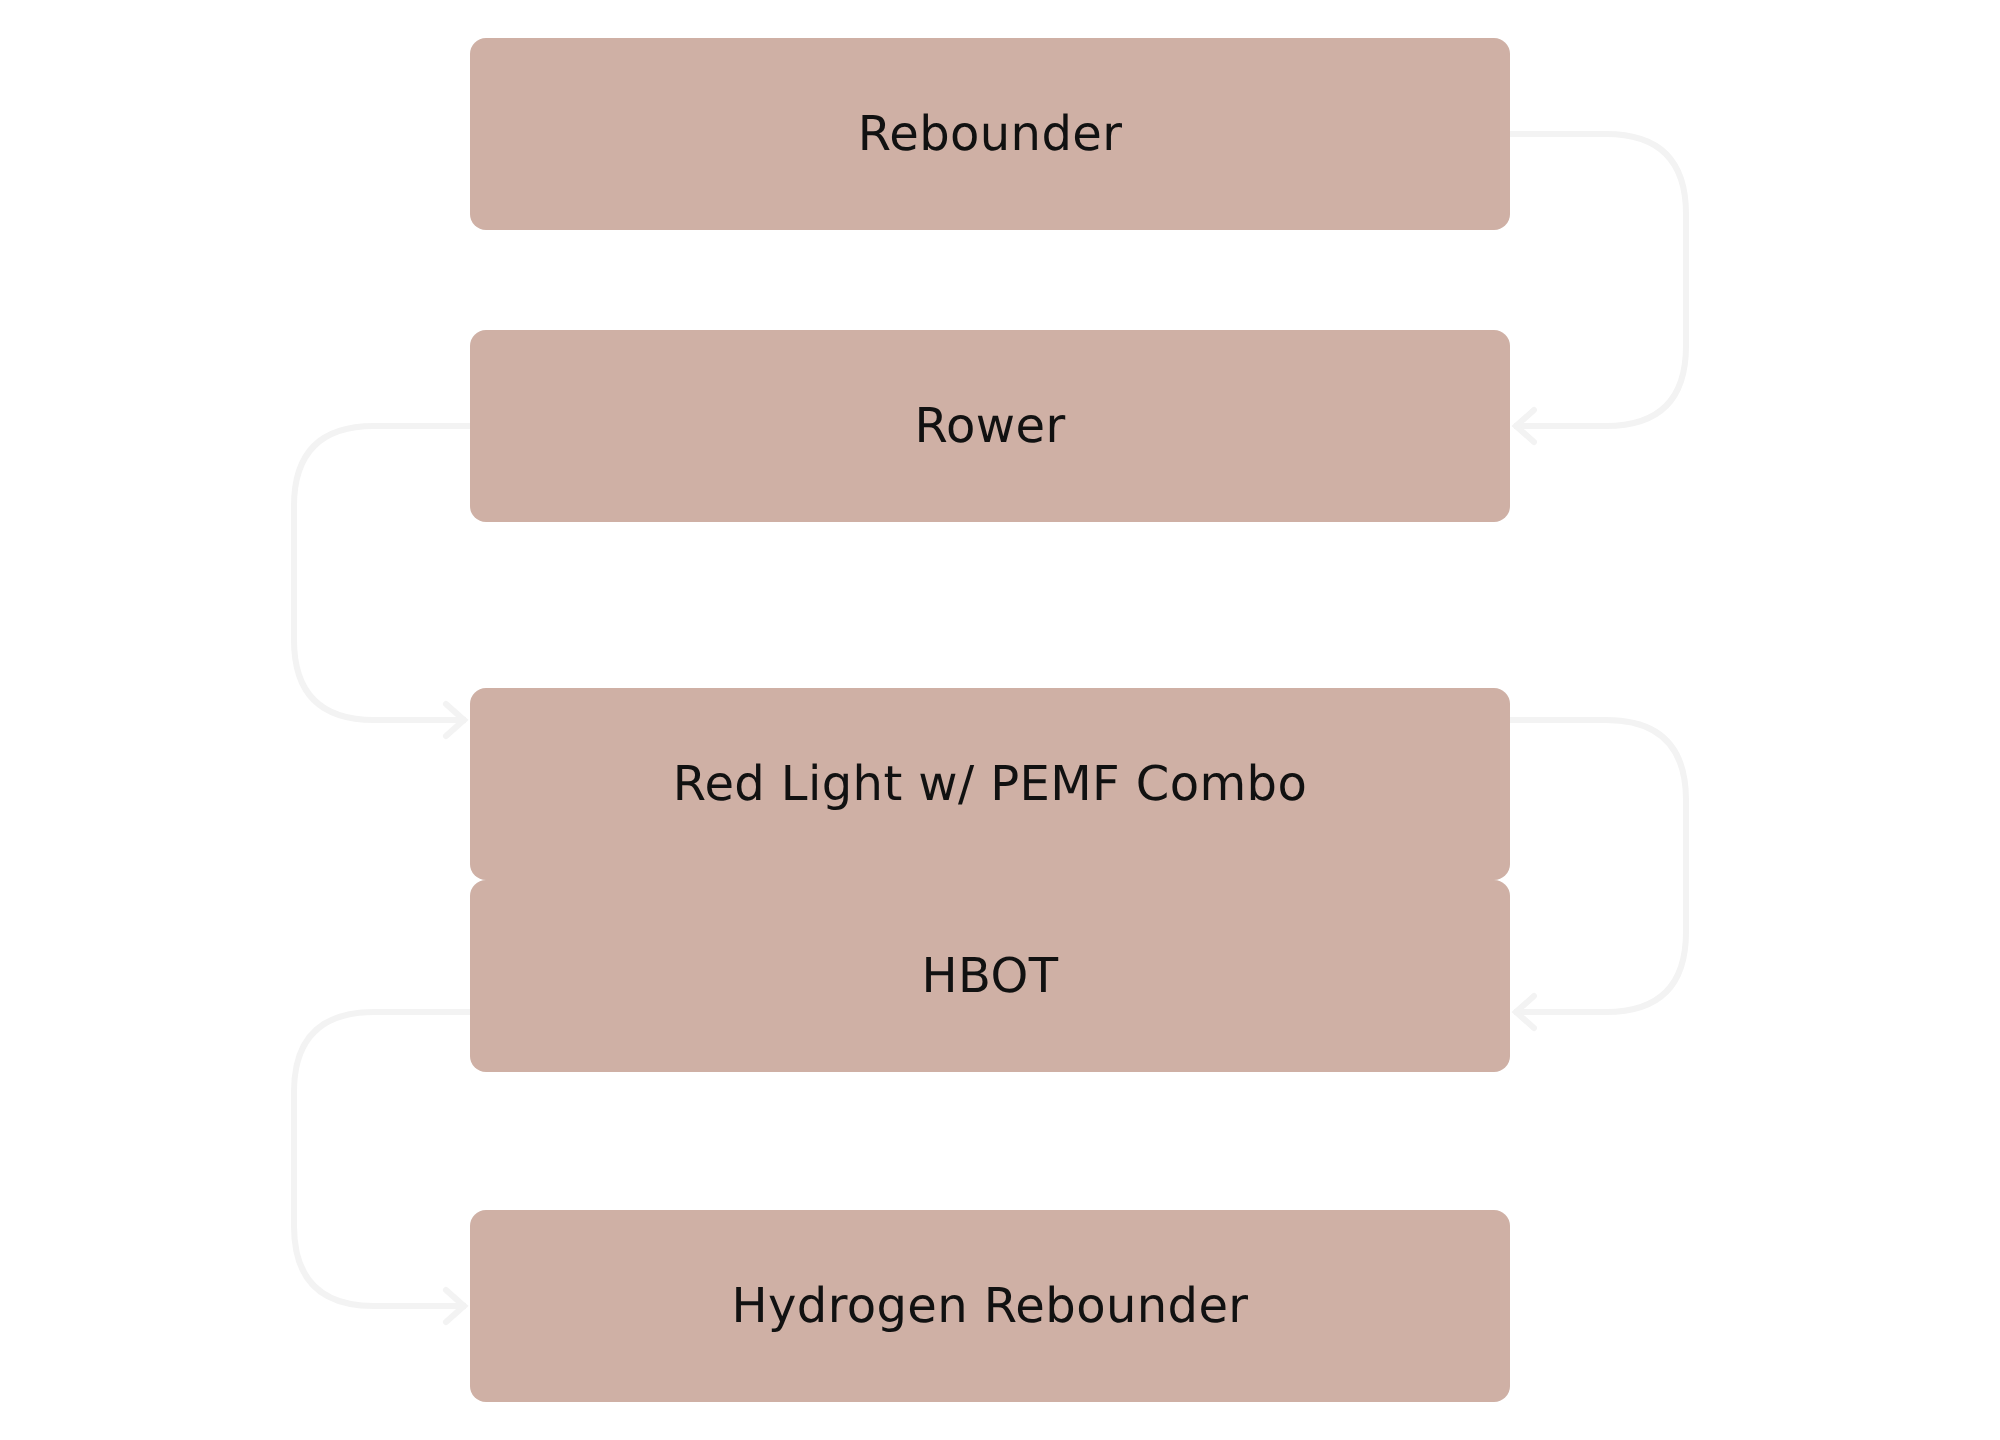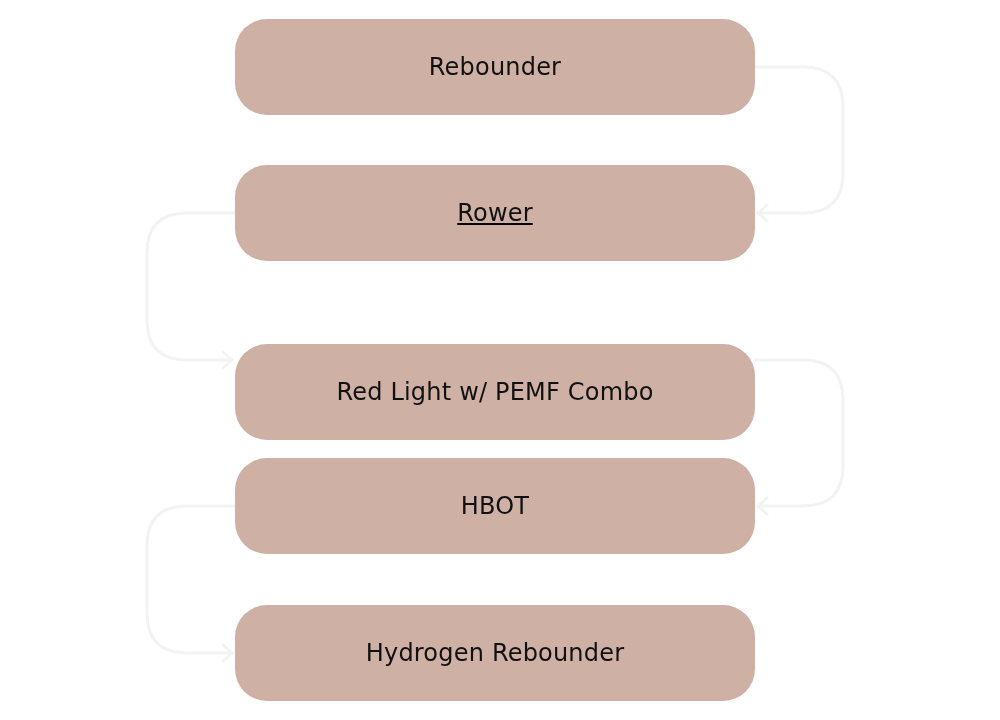--- a/index.html
+++ b/index.html
@@ -1,20 +1,20 @@
 <!DOCTYPE html>
 <html><head>
   <meta charset="utf-8">
   <style>
     html, body { margin: 0; padding: 0; background: #ffffff; }
     body { width: 1000px; height: 720px; position: relative; overflow: hidden; font-family: "DejaVu Sans", sans-serif; }
     #connectors { position: absolute; left: 0; top: 0; width: 1000px; height: 720px; }
     .node {
       position: absolute; left: 235px; width: 520px; height: 96px;
-      background: #cfb0a5; border-radius: 32px;
+      background: #cfb0a5; border-radius: 8px;
       display: flex; align-items: center; justify-content: center;
     }
     .node-label { font-size: 24px; color: #111111; letter-spacing: 0.2px; }
   </style>
 </head>
 <body>
 
 <svg id="connectors" xmlns="http://www.w3.org/2000/svg">
     <path d="M 755 67 H 803 Q 843 67 843 107 V 173 Q 843 213 803 213 H 757" fill="none" stroke="#f3f3f3" stroke-width="3"></path>
     <path d="M 767 205 L 758 213 L 767 221" fill="none" stroke="#f3f3f3" stroke-width="3" stroke-linecap="round"></path>
@@ -22,24 +22,24 @@
     <path d="M 223 352 L 232 360 L 223 368" fill="none" stroke="#f3f3f3" stroke-width="3" stroke-linecap="round"></path>
     <path d="M 755 360 H 803 Q 843 360 843 400 V 466 Q 843 506 803 506 H 757" fill="none" stroke="#f3f3f3" stroke-width="3"></path>
     <path d="M 767 498 L 758 506 L 767 514" fill="none" stroke="#f3f3f3" stroke-width="3" stroke-linecap="round"></path>
     <path d="M 235 506 H 187 Q 147 506 147 546 V 613 Q 147 653 187 653 H 233" fill="none" stroke="#f3f3f3" stroke-width="3"></path>
     <path d="M 223 645 L 232 653 L 223 661" fill="none" stroke="#f3f3f3" stroke-width="3" stroke-linecap="round"></path>
   </svg>
 
 <div class="node" style="top:19px;">
   <span class="node-label">Rebounder</span>
 </div>
-<div class="node" style="top:165px;text-decoration:underline;">
+<div class="node" style="top:165px;">
   <span class="node-label">Rower</span>
 </div>
 <div class="node" style="top:316px;margin-top:28px;">
   <span class="node-label">Red Light w/ PEMF Combo</span>
 </div>
-<div class="node" style="top:458px;justify-content:center;">
+<div class="node" style="top:440px;justify-content:center;">
   <span class="node-label">HBOT</span>
 </div>
 <div class="node" style="top:605px;">
   <span class="node-label">Hydrogen Rebounder</span>
 </div>
 
 </body></html>

